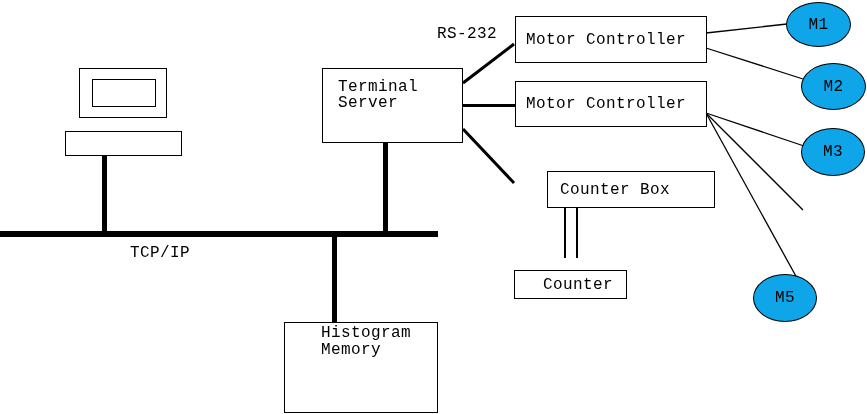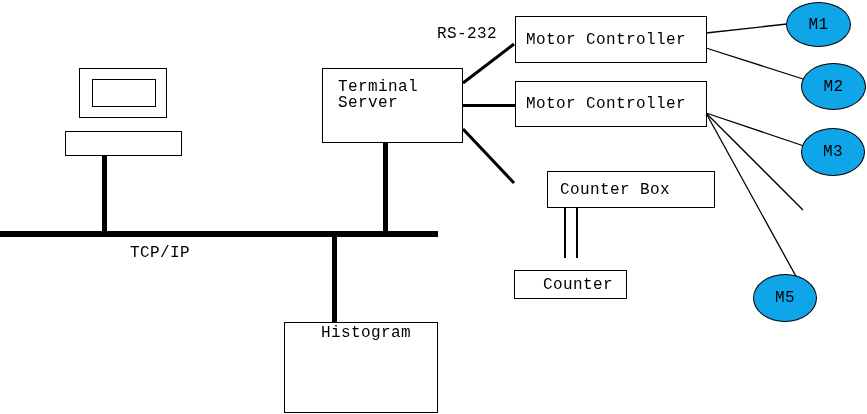--- a/index.html
+++ b/index.html
@@ -133,20 +133,21 @@
   <div class="box flexc" id="counter-box">
     <span class="line">Counter Box</span>
   </div>
 
   <div class="box flexc" id="counter">
     <span class="line">Counter</span>
   </div>
 
   <div class="box lh17" id="histogram-memory">
     <span class="line">Histogram</span>
+    <span class="line">Memory</span>
   </div>
 
   <div class="ellipse" id="motor-m1">
     <span>M1</span>
   </div>
   <div class="ellipse" id="motor-m2">
     <span>M2</span>
   </div>
   <div class="ellipse" id="motor-m3">
     <span>M3</span>

